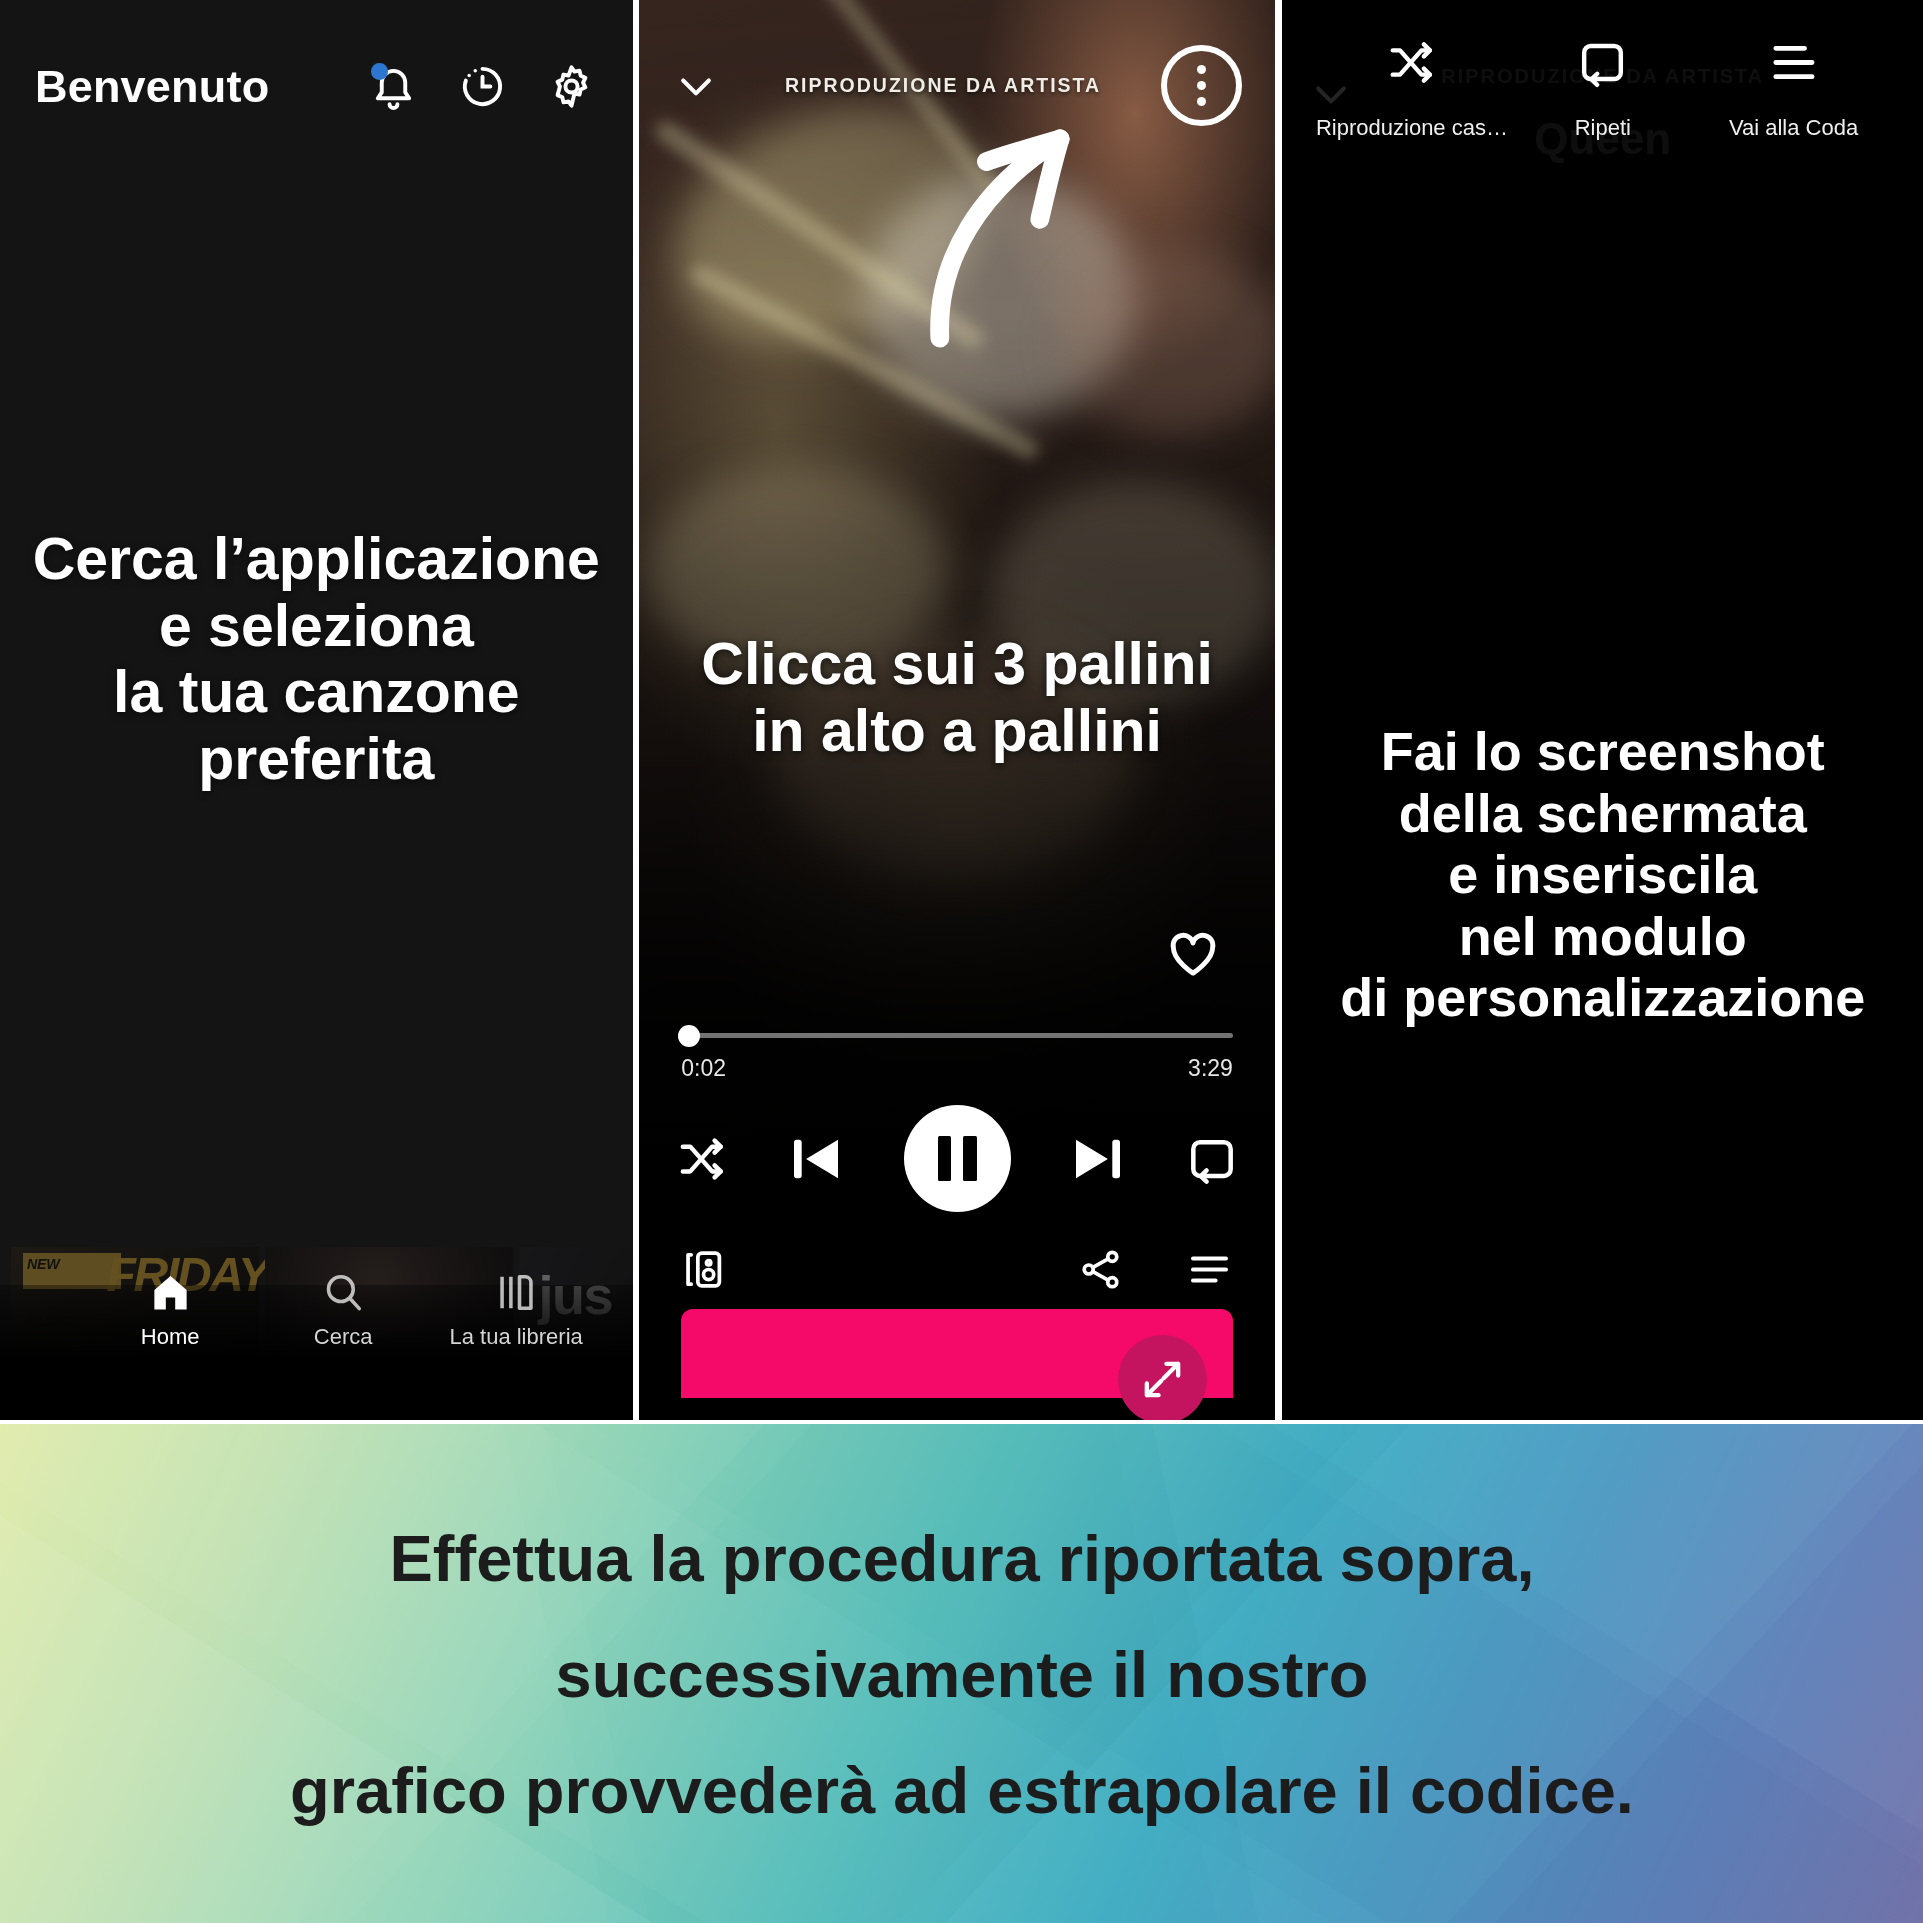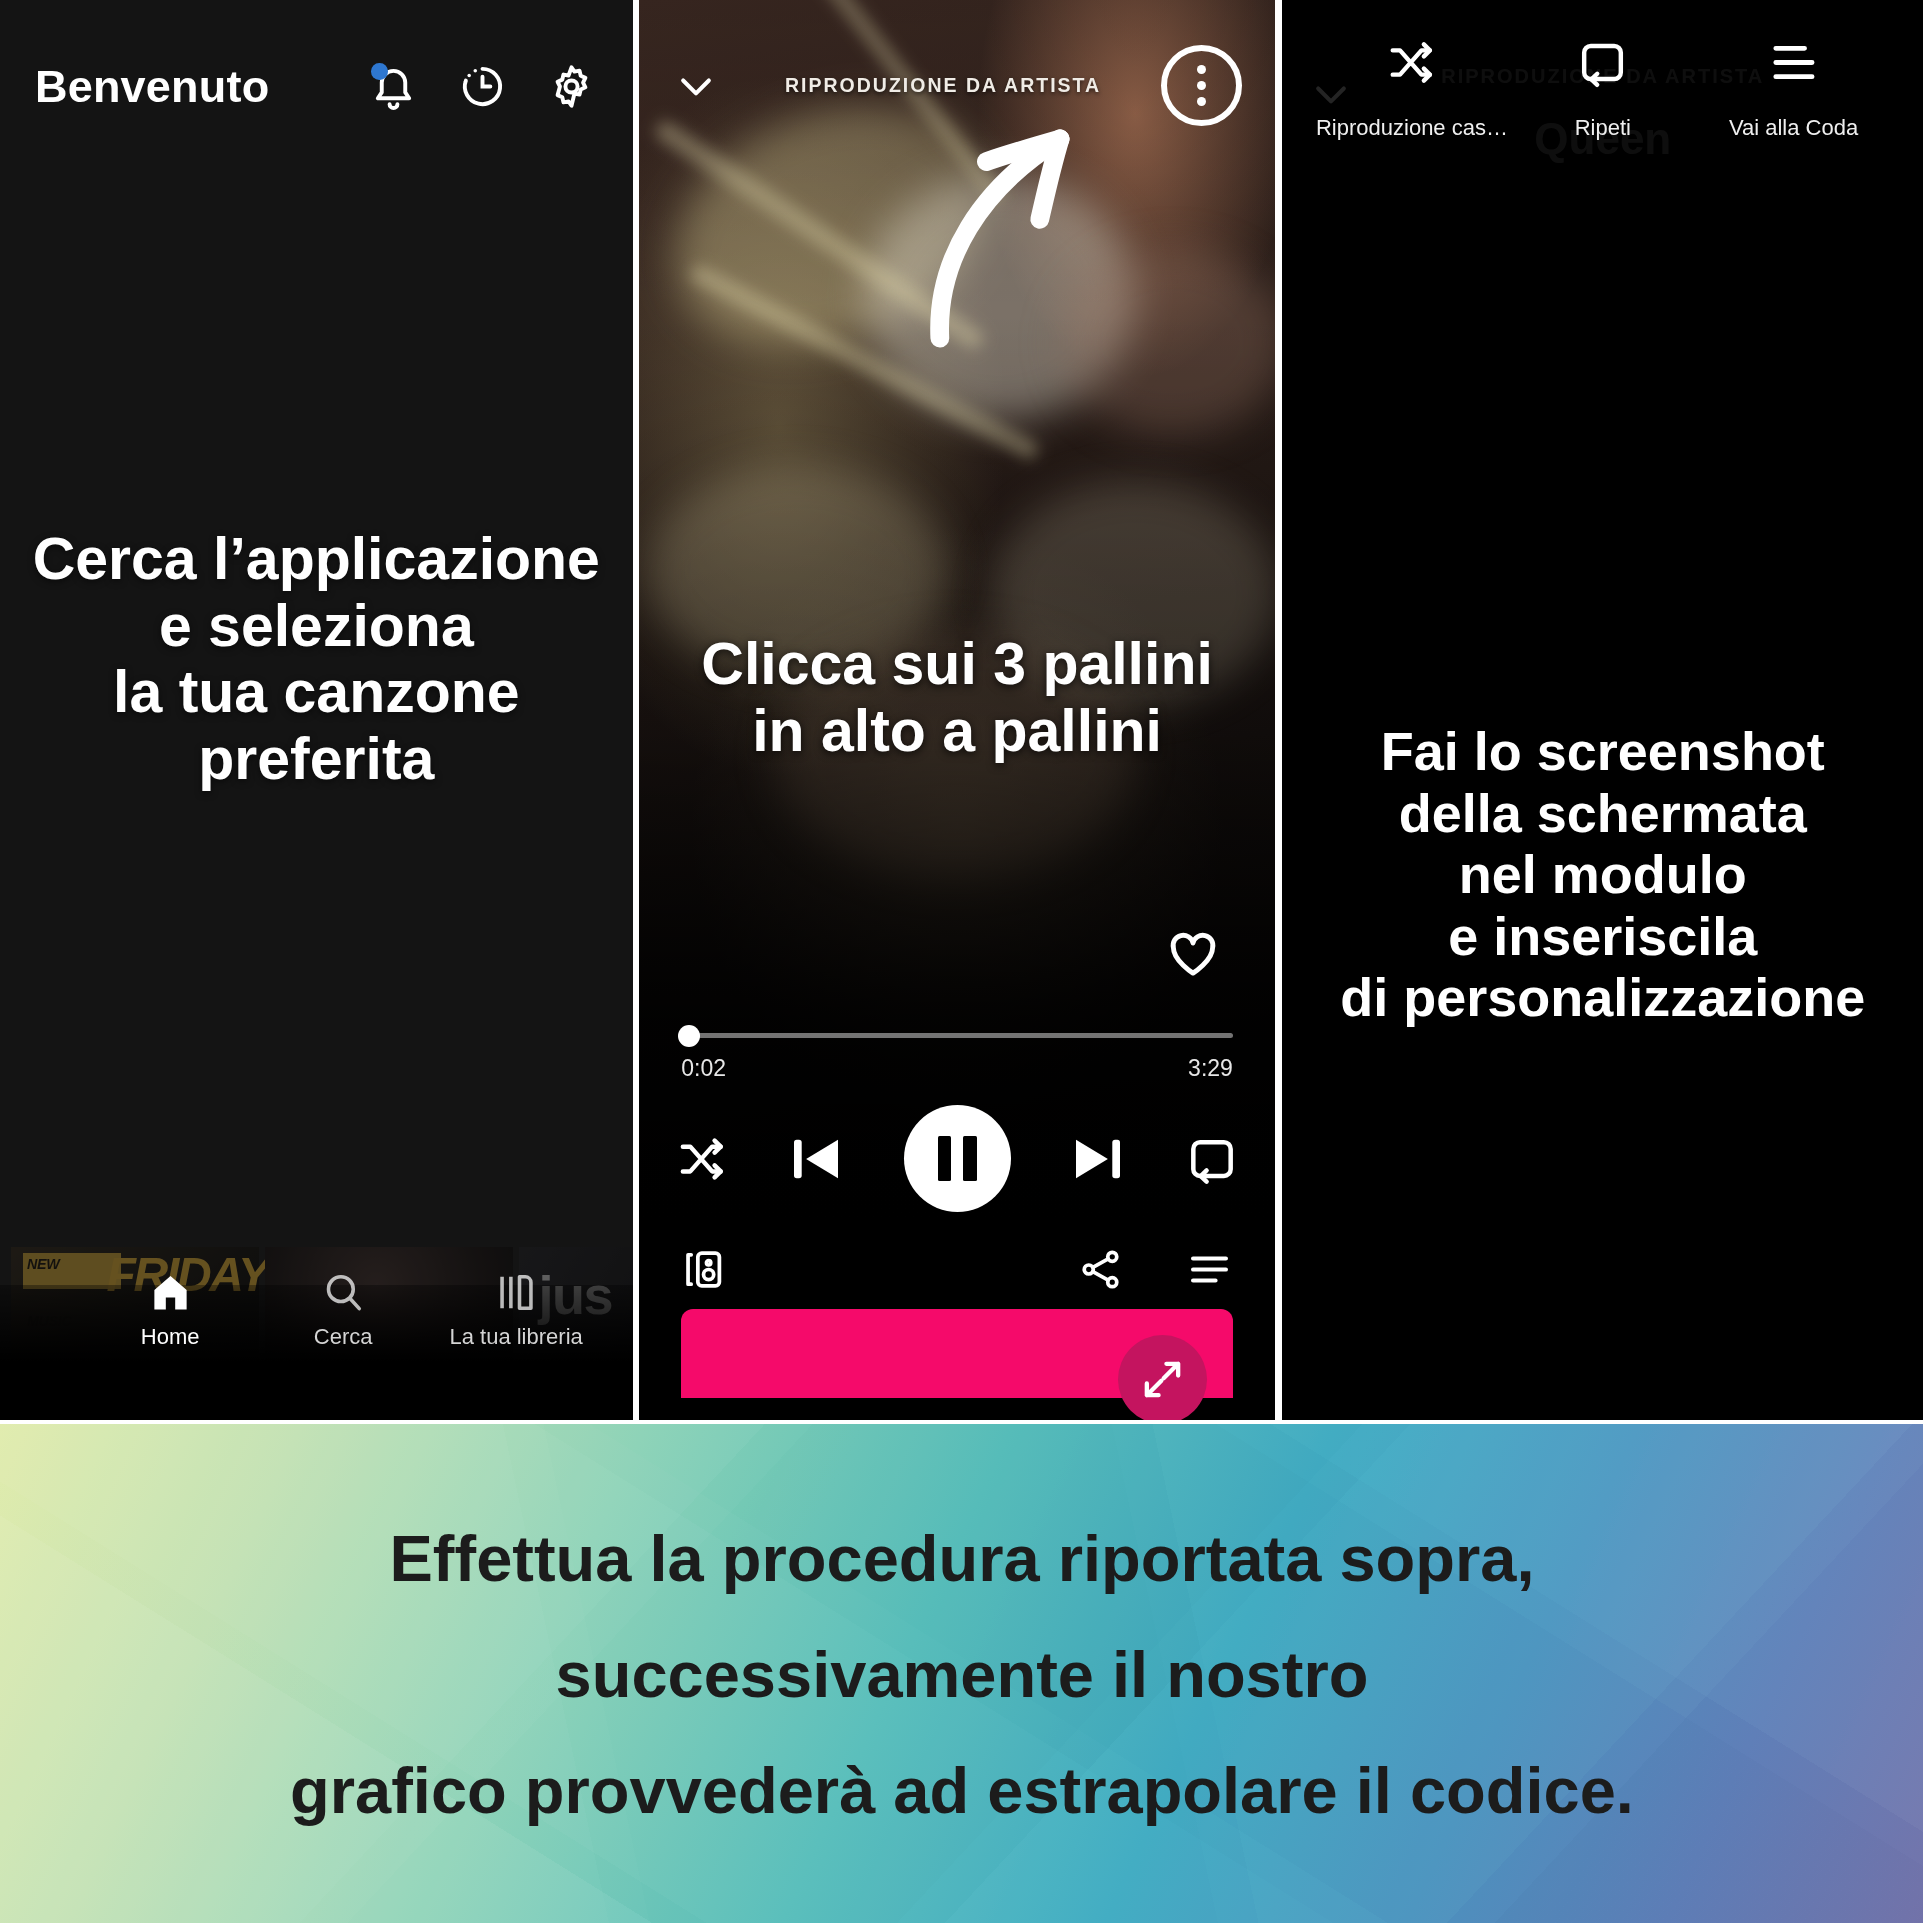--- a/index.html
+++ b/index.html
@@ -445,22 +445,22 @@
           <svg viewBox="0 0 24 24" fill="none" stroke="#fff" stroke-width="2.2" stroke-linecap="round">
             <path d="M4 5.6h13M4 12h16.4M4 18.4h16.4"></path>
           </svg>
           <span class="actlabel">Vai alla Coda</span>
         </div>
       </div>
 
       <div class="p3-caption">
         <div>Fai lo screenshot</div>
         <div>della schermata</div>
+        <div>e inseriscila</div>
         <div>nel modulo</div>
-        <div>e inseriscila</div>
         <div>di personalizzazione</div>
       </div>
     </div>
   </div>
 
   <div class="divider-h"></div>
 
   <div class="banner">
     <div class="poly"></div>
     <div class="banner-text">

